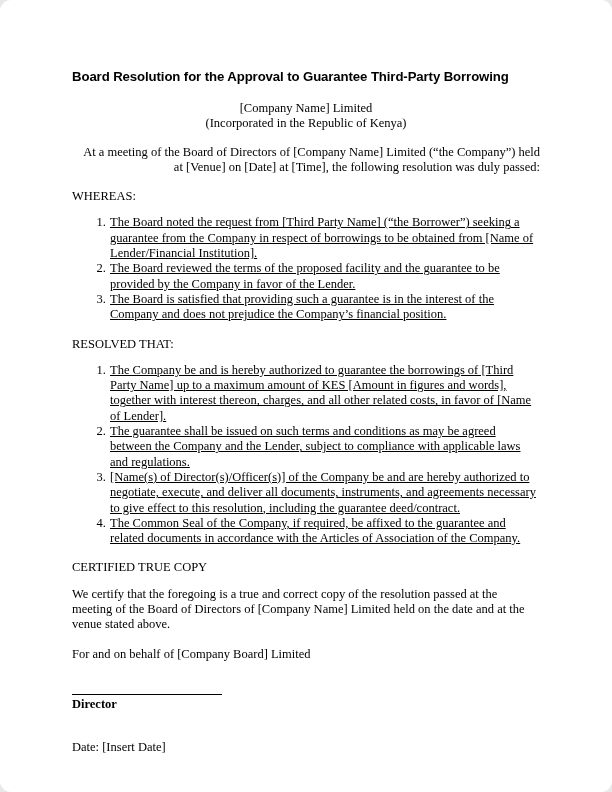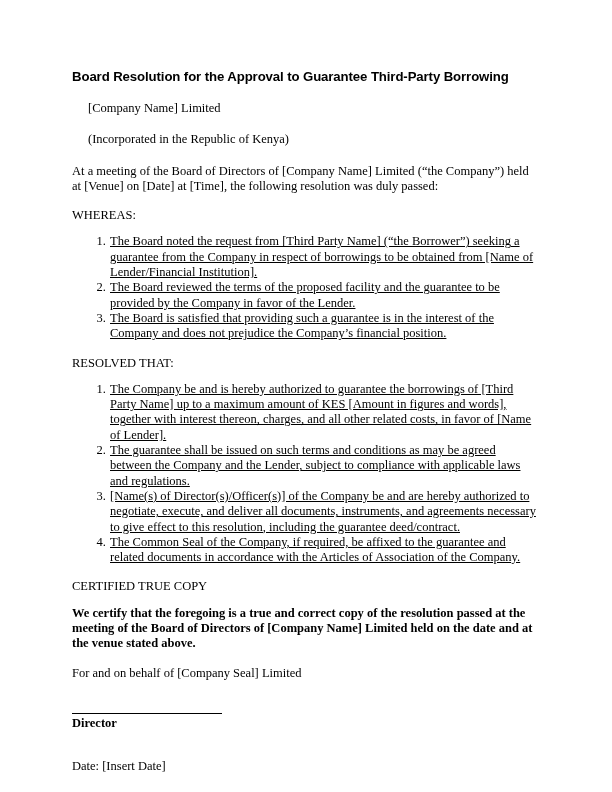--- a/index.html
+++ b/index.html
@@ -13,38 +13,41 @@
     height: 792px;
     margin: 0 auto;
     background: #ffffff;
     box-sizing: border-box;
     padding: 68px 72px 40px 72px;
     font-family: "Liberation Serif", "DejaVu Serif", serif;
     font-size: 12.5px;
     line-height: 15.3px;
     color: #000000;
     overflow: hidden;
+    border-radius: 11px;
   }
   .doc-title {
     font-family: "Liberation Sans", "DejaVu Sans", sans-serif;
     font-weight: bold;
     font-size: 13.2px;
     line-height: 17px;
     letter-spacing: -0.1px;
     margin: 0 0 16px 0;
     color: #000000;
   }
   .company-block {
     margin: 0 0 13px 0;
   }
   .company-block div {
-    margin: 16px;
+    margin: 0;
+    text-align: center;
   }
   .para {
     margin: 0 0 14px 0;
+    text-align: right;
   }
   .heading {
     font-weight: normal;
     margin: 0 0 11px 0;
   }
   ol.doc-list {
     margin: 0 0 14px 0;
     padding: 0 0 0 37px;
   }
   ol.doc-list li {
@@ -66,21 +69,20 @@
     margin: 0;
   }
   .date-line {
     margin: 28px 0 0 0;
   }
   .behalf-line {
     margin: 14px 0 0 0;
   }
   .certify-para {
     margin: 0 0 14px 0;
-    font-weight: bold;
   }
 </style>
 </head>
 <body>
 
 <div class="page">
 
   <h1 class="doc-title">Board Resolution for the Approval to Guarantee Third-Party Borrowing</h1>
 
   <div class="company-block">
@@ -104,21 +106,21 @@
     <li>The Company be and is hereby authorized to guarantee the borrowings of [Third Party Name] up to a maximum amount of KES [Amount in figures and words], together with interest thereon, charges, and all other related costs, in favor of [Name of Lender].</li>
     <li>The guarantee shall be issued on such terms and conditions as may be agreed between the Company and the Lender, subject to compliance with applicable laws and regulations.</li>
     <li>[Name(s) of Director(s)/Officer(s)] of the Company be and are hereby authorized to negotiate, execute, and deliver all documents, instruments, and agreements necessary to give effect to this resolution, including the guarantee deed/contract.</li>
     <li>The Common Seal of the Company, if required, be affixed to the guarantee and related documents in accordance with the Articles of Association of the Company.</li>
   </ol>
 
   <p class="heading">CERTIFIED TRUE COPY</p>
 
   <p class="certify-para">We certify that the foregoing is a true and correct copy of the resolution passed at the meeting of the Board of Directors of [Company Name] Limited held on the date and at the venue stated above.</p>
 
-  <p class="behalf-line">For and on behalf of [Company Seal] Limited</p>
+  <p class="behalf-line">For and on behalf of [Company Board] Limited</p>
 
   <div class="sig-block">
     <div class="sig-line"></div>
     <p class="sig-label">Director</p>
   </div>
 
 
   <p class="date-line">Date: [Insert Date]</p>
 
 </div>

